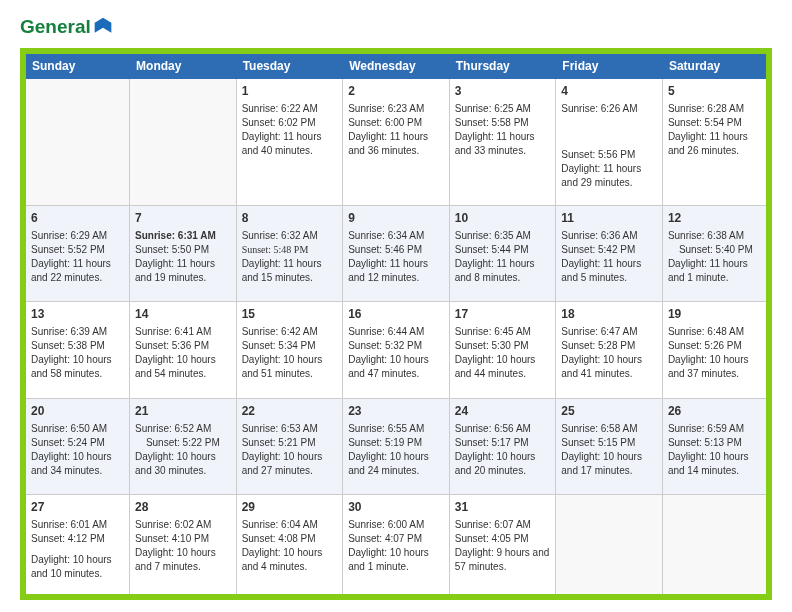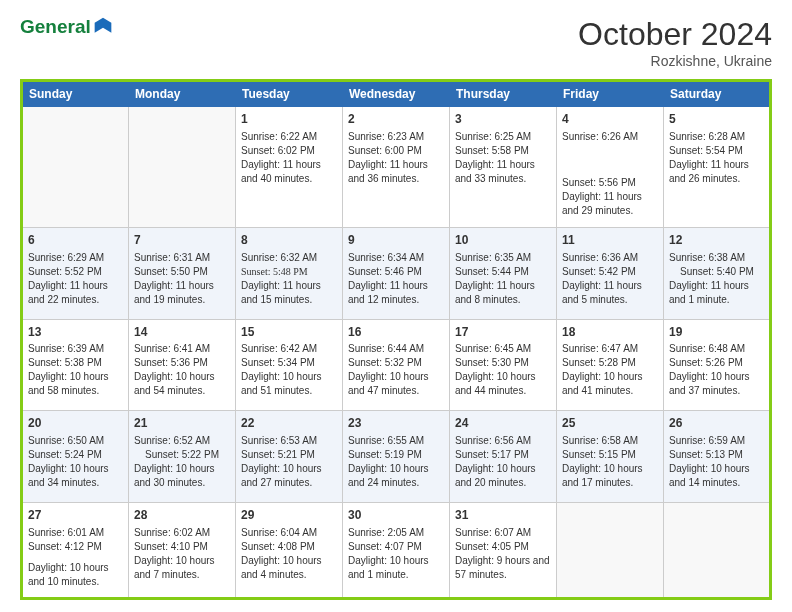--- a/index.html
+++ b/index.html
@@ -42,21 +42,21 @@
       font-size: 32px;
       color: #333;
       font-weight: normal;
     }
     .location {
       font-size: 14px;
       color: #555;
     }
     .calendar {
       flex: 1;
-      border: 3px solid #84cc16;
+      border: 6px solid #84cc16;
       border-collapse: collapse;
       width: 100%;
       table-layout: fixed;
     }
     .calendar th {
       background: #2e6db4;
       color: #fff;
       text-align: left;
       padding: 5px 6px;
       font-size: 12px;
@@ -96,24 +96,20 @@
   <div class="header">
     <div class="logo">
       <div>
         <div style="display:flex;align-items:center;">
           <span class="logo-general" style="font-size:19px;font-weight:bold;">General</span>
           <svg class="logo-icon" viewBox="0 0 24 24" fill="#1a6bba">
             <path d="M12 2 L22 8 L22 20 L12 14 L2 20 L2 8 Z" fill="#1a6bba"></path>
           </svg>
         </div>
       </div>
-    </div>
-    <div class="title-block">
-      <div class="month-title">October 2024</div>
-      <div class="location">Rozkishne, Ukraine</div>
     </div>
   </div>
 
   <table class="calendar">
     <thead>
       <tr>
         <th>Sunday</th>
         <th>Monday</th>
         <th>Tuesday</th>
         <th>Wednesday</th>
@@ -159,21 +155,21 @@
         </tr>
         <tr class="row-alt">
           <td>
             <span class="day-num">6</span>
             <span style="display: block;">Sunrise: 6:29 AM</span>
             <span style="display: block;">Sunset: 5:52 PM</span>
             <span style="display: block;">Daylight: 11 hours and 22 minutes.</span>
           </td>
           <td>
             <span class="day-num">7</span>
-            <span style="display: block;">Sunrise: 6:31 AM</span>
+            <span style="display: block; font-weight: bold;">Sunrise: 6:31 AM</span>
             <span style="display: block;">Sunset: 5:50 PM</span>
             <span style="display: block;">Daylight: 11 hours and 19 minutes.</span>
           </td>
           <td>
             <span class="day-num">8</span>
             <span style="display: block;">Sunrise: 6:32 AM</span>
             <span style="display: block; font-family: Liberation Serif, serif;">Sunset: 5:48 PM</span>
             <span style="display: block;">Daylight: 11 hours and 15 minutes.</span>
           </td>
           <td>
@@ -303,21 +299,21 @@
             <span style="display: block;">Daylight: 10 hours and 7 minutes.</span>
           </td>
           <td>
             <span class="day-num">29</span>
             <span style="display: block;">Sunrise: 6:04 AM</span>
             <span style="display: block;">Sunset: 4:08 PM</span>
             <span style="display: block;">Daylight: 10 hours and 4 minutes.</span>
           </td>
           <td>
             <span class="day-num">30</span>
-            <span style="display: block;">Sunrise: 2:05 AM</span>
+            <span style="display: block;">Sunrise: 6:00 AM</span>
             <span style="display: block;">Sunset: 4:07 PM</span>
             <span style="display: block;">Daylight: 10 hours and 1 minute.</span>
           </td>
           <td>
             <span class="day-num">31</span>
             <span style="display: block;">Sunrise: 6:07 AM</span>
             <span style="display: block;">Sunset: 4:05 PM</span>
             <span style="display: block;">Daylight: 9 hours and 57 minutes.</span>
           </td>
           <td class="empty"></td>

